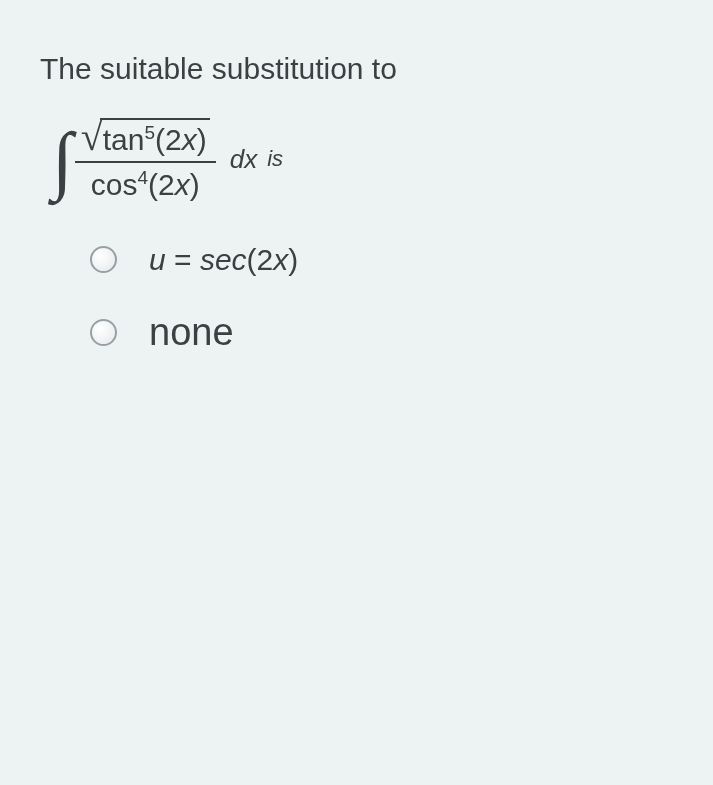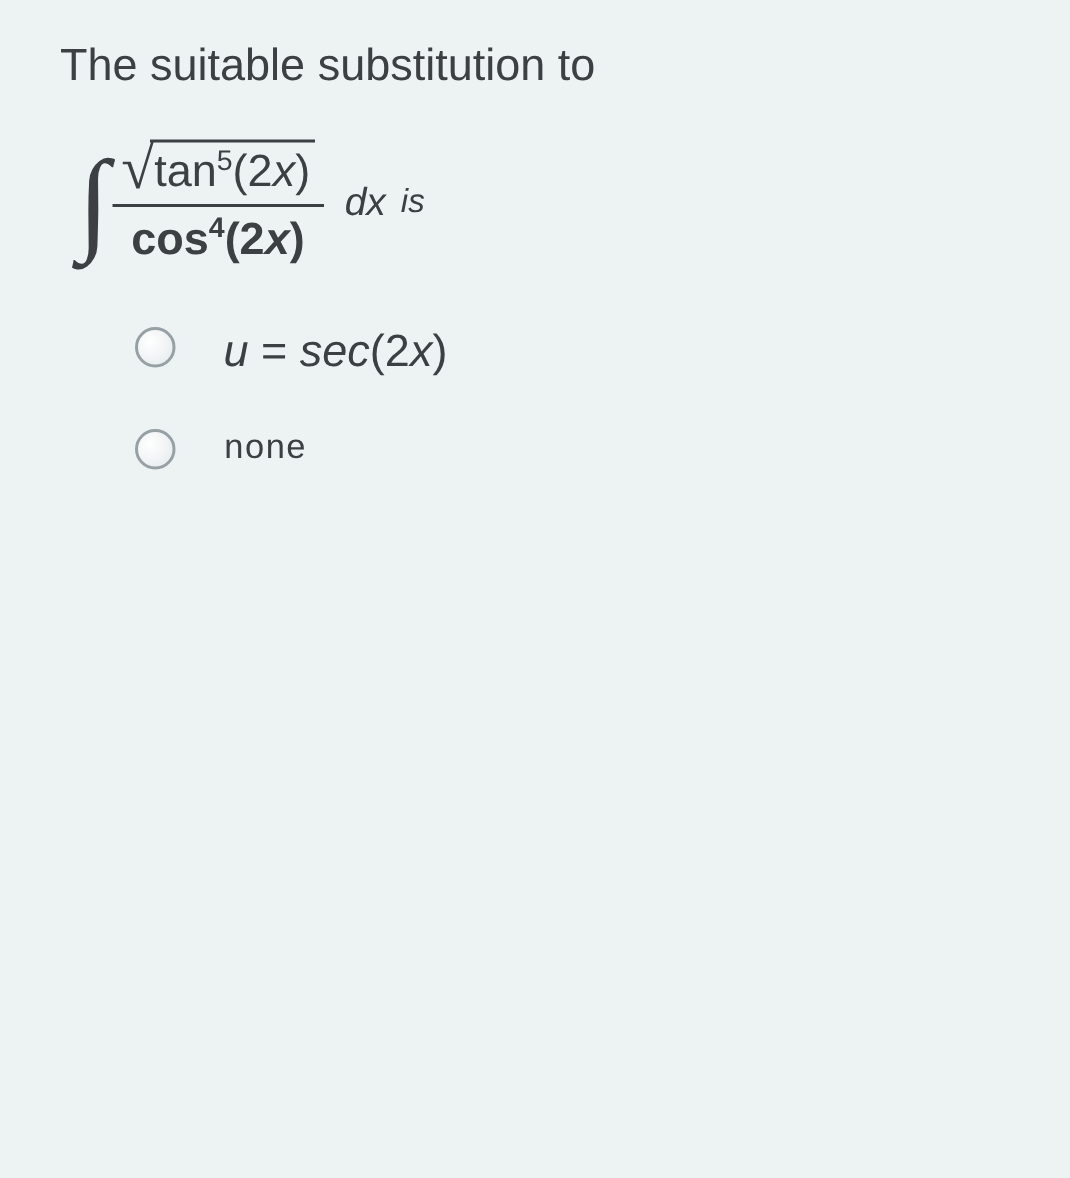--- a/index.html
+++ b/index.html
@@ -6,20 +6,21 @@
       margin: 0;
       padding: 0;
       background-color: #edf3f3;
       font-family: Arial, Helvetica, sans-serif;
       width: 713px;
       height: 785px;
       box-sizing: border-box;
     }
     .container {
       padding: 18px 40px 30px 40px;
+      margin-top: 25px;
     }
     .question-text {
       font-size: 30px;
       color: #3d4043;
       line-height: 1.75;
       margin-bottom: 20px;
     }
     .integral-line {
       display: flex;
       align-items: center;
@@ -43,21 +44,20 @@
       font-family: Arial, sans-serif;
     }
     .numerator {
       border-bottom: 2px solid #3d4043;
       padding: 0 6px 4px 6px;
       display: flex;
       align-items: center;
     }
     .denominator {
       padding: 4px 6px 0 6px;
-      font-weight: bold;
     }
     .sqrt-container {
       display: flex;
       align-items: flex-end;
     }
     .sqrt-symbol {
       font-size: 40px;
       font-family: 'Times New Roman', serif;
       line-height: 1;
       margin-right: -3px;
@@ -85,21 +85,21 @@
       font-style: italic;
       font-family: Arial, sans-serif;
       margin-left: 10px;
     }
     .options {
       margin-left: 50px;
       margin-top: 20px;
     }
     .option {
       display: flex;
-      align-items: flex-start;
+      align-items: center;
       margin-bottom: 34px;
     }
     .radio-button {
       width: 23px;
       height: 23px;
       border: 2px solid #97a0a5;
       border-radius: 50%;
       background: radial-gradient(circle at 35% 35%, #ffffff, #e4e9eb);
       margin-right: 32px;
       flex-shrink: 0;
@@ -107,23 +107,23 @@
     .option-text {
       font-size: 30px;
       color: #3d4043;
       font-style: italic;
       font-family: Arial, sans-serif;
     }
     .option-text .upright {
       font-style: normal;
     }
     .option-plain {
-      font-size: 23px;
+      font-size: 38px;
       color: #3d4043;
-      font-family: Liberation Mono, monospace;
+      font-family: Liberation Sans, sans-serif;
     }
   </style>
 </head>
 <body>
 
 <div class="container">
 
   <div class="question-text">
     <span>The suitable substitution to</span><br>
   </div>

